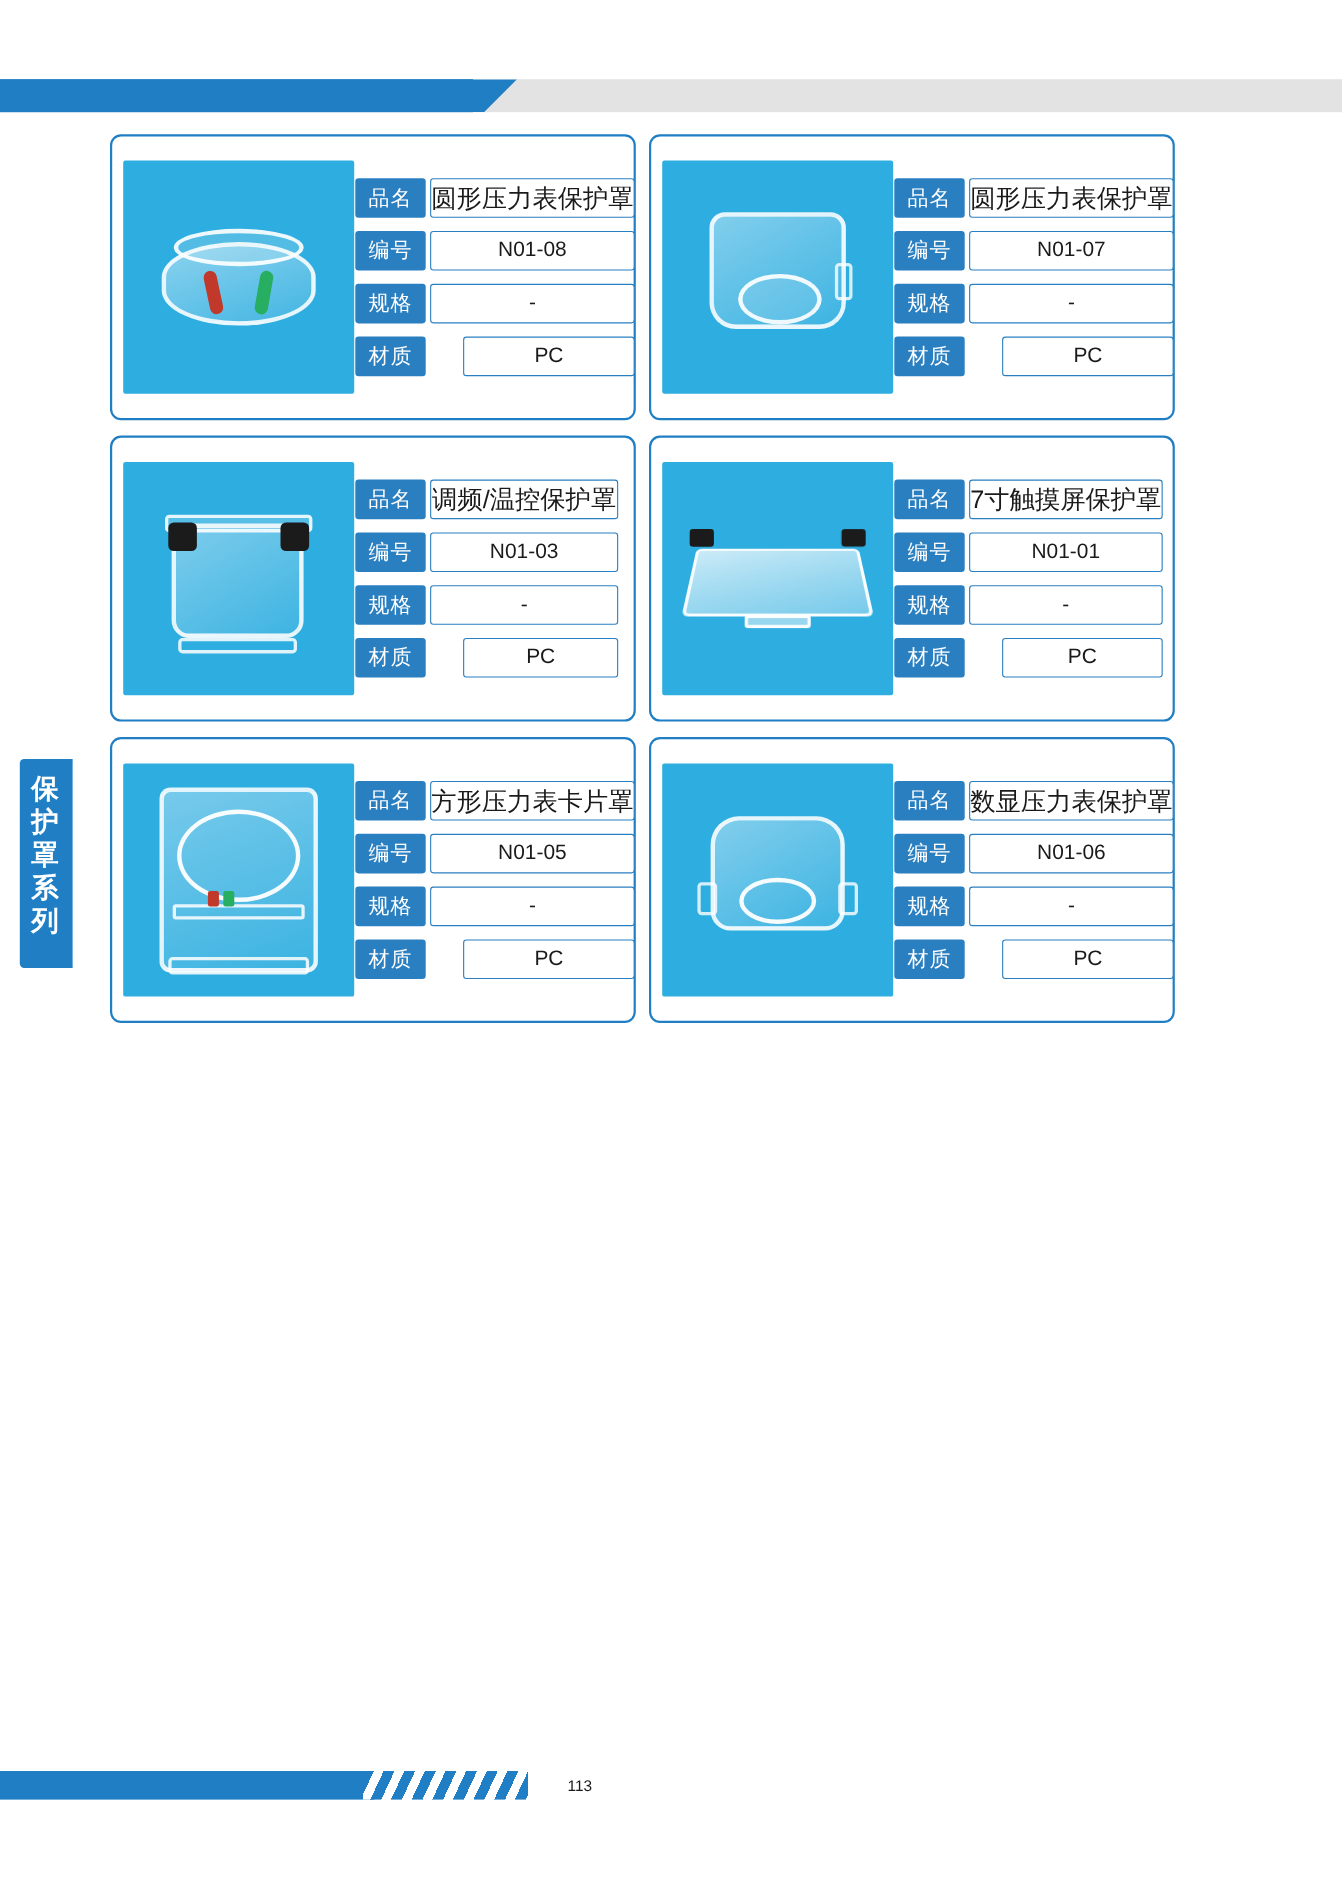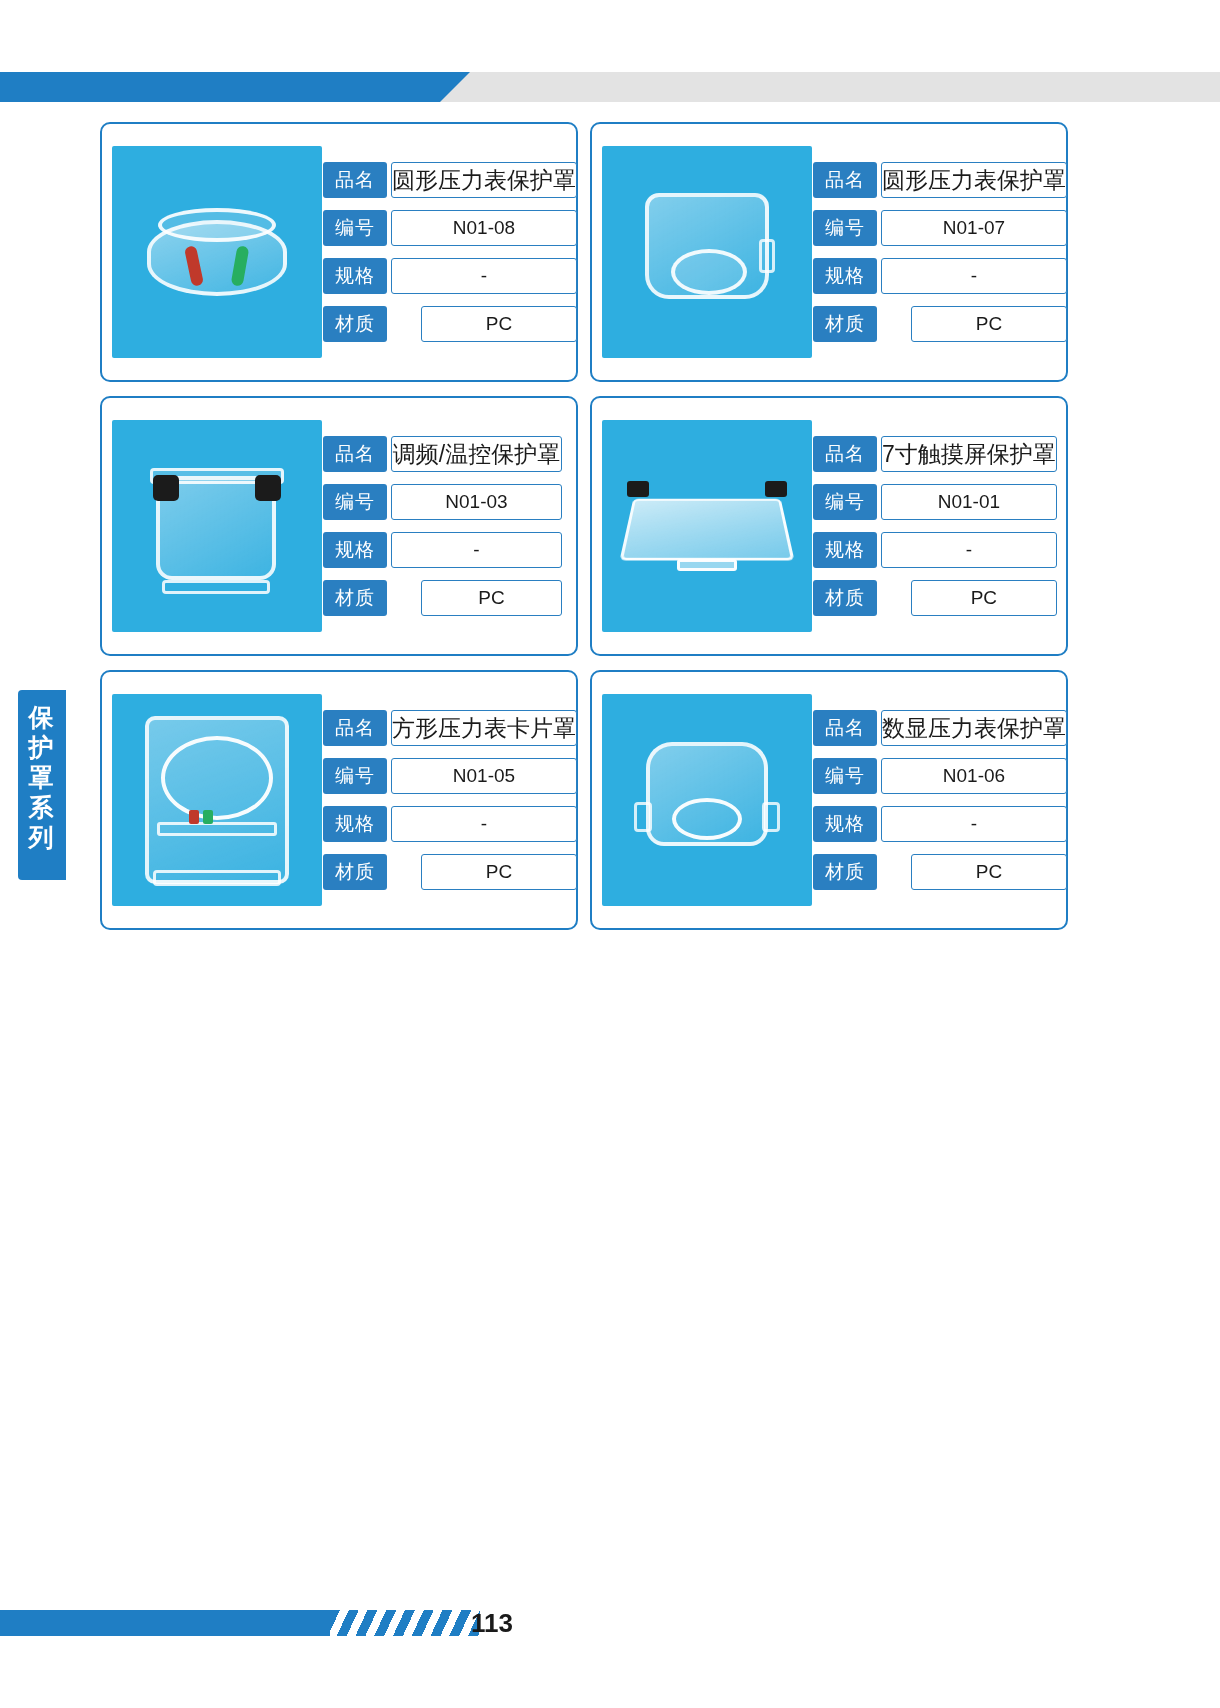--- a/index.html
+++ b/index.html
@@ -119,23 +119,23 @@
     position:absolute; left:340px; top:0; width:28px; height:26px;
     background:#1f7ec4;
     clip-path: polygon(0 0, 100% 0, 0 100%);
   }
   .footer .hatch {
     position:absolute; left:330px; top:0; width:150px; height:26px;
     background:repeating-linear-gradient(115deg,
       #1f7ec4 0px, #1f7ec4 9px, #ffffff 9px, #ffffff 17px);
   }
   .footer .pageno {
-    position:absolute; left:471px; top:0; height:26px;
+    position:absolute; left:516px; top:0; height:26px;
     display:flex; align-items:center;
-    font-size:26px; color:#1a1a1a;font-weight:bold;
+    font-size:14px; color:#1a1a1a;
   }
 
   
   .prod { position:absolute; left:50%; top:50%; transform:translate(-50%,-50%); }
 
   
   .p1 { width:150px; height:100px; }
   .p1 .bowl {
     position:absolute; left:5px; top:18px; width:140px; height:76px;
     border:4px solid rgba(255,255,255,.85);

